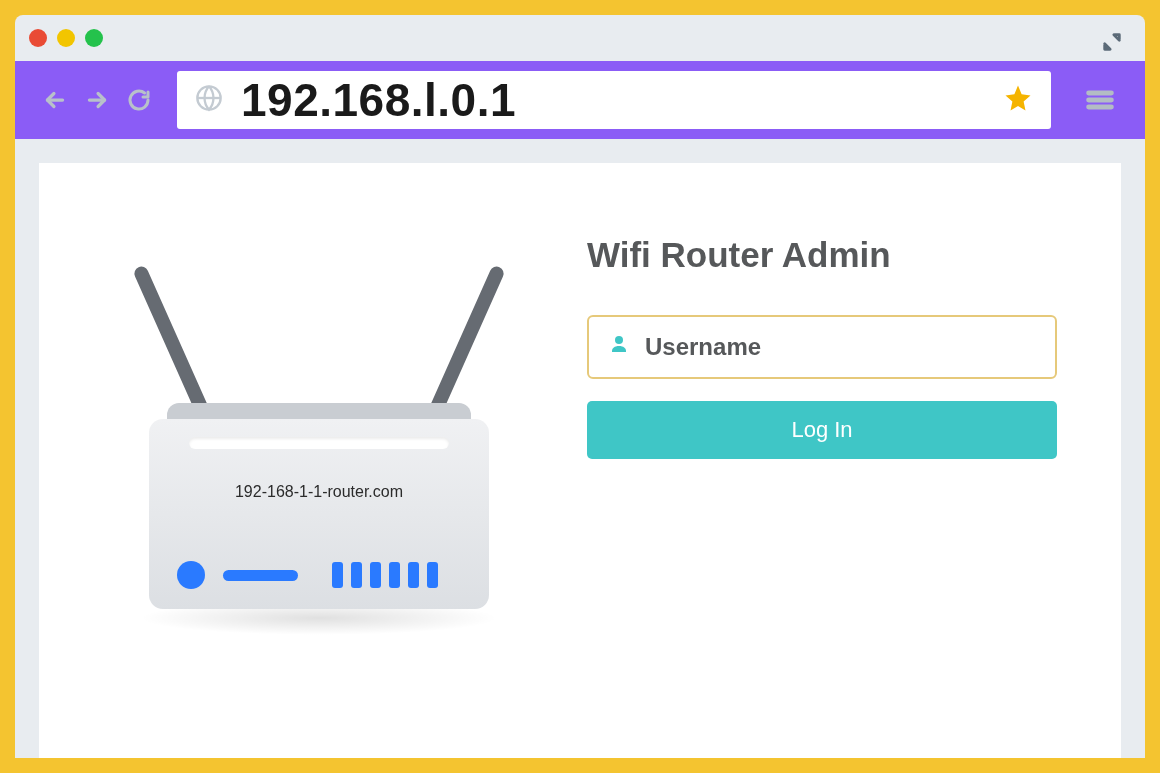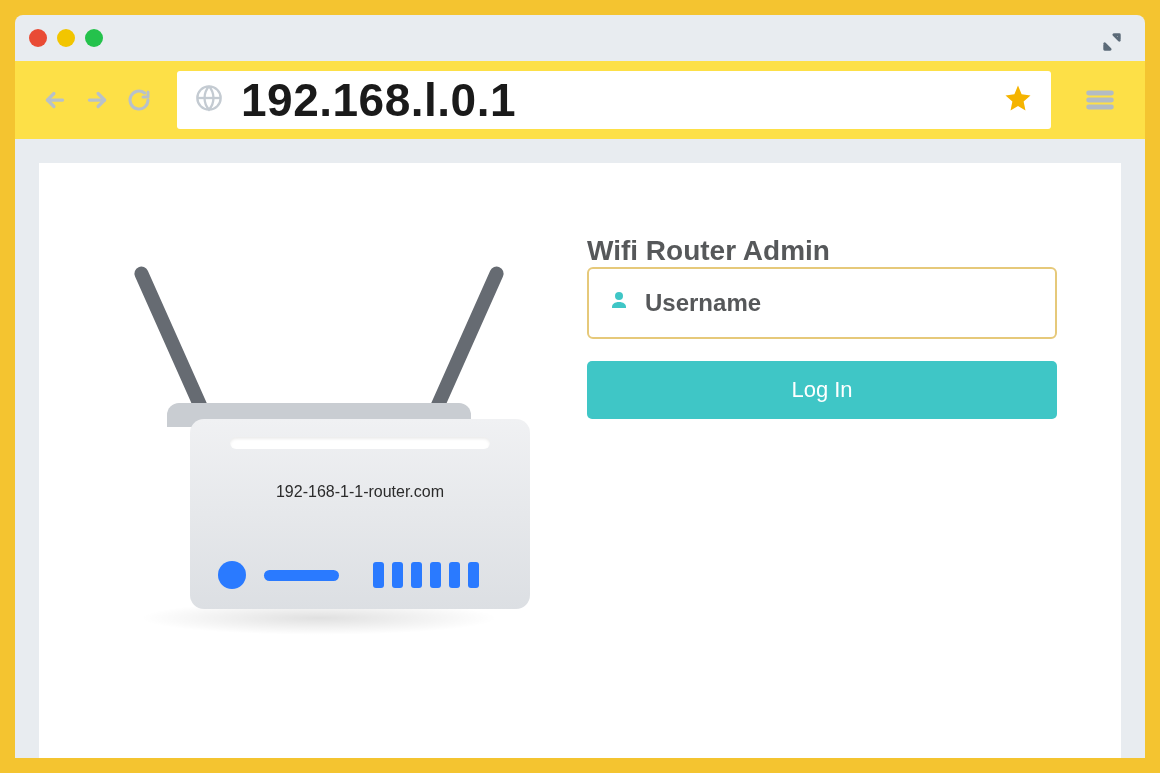--- a/index.html
+++ b/index.html
@@ -61,21 +61,21 @@
       right: 22px;
       top: 16px;
       color: #5b6a78;
     }
     .toolbar {
       height: 78px;
       display: flex;
       align-items: center;
       padding: 0 24px;
       gap: 10px;
-      background: #fde047;
+      background: #8b5cf6;
     }
     .nav-btn {
       width: 32px;
       height: 32px;
       display: flex;
       align-items: center;
       justify-content: center;
       color: #b8c1ca;
       cursor: pointer;
     }
@@ -143,21 +143,20 @@
     .antenna-left { left: 118px; bottom: 190px; transform: rotate(-24deg); }
     .antenna-right { right: 118px; bottom: 190px; transform: rotate(24deg); }
     .router-body {
       position: absolute;
       bottom: 40px;
       left: 50px;
       width: 340px;
       height: 190px;
       background: linear-gradient(180deg, #f0f1f3 0%, #dcdfe3 100%);
       border-radius: 14px;
-      margin-left: 41px;
     }
     .router-top {
       position: absolute;
       bottom: 222px;
       left: 68px;
       width: 304px;
       height: 24px;
       background: #c9cdd2;
       border-radius: 12px 12px 0 0;
     }
@@ -220,28 +219,29 @@
       width: 360px;
       height: 34px;
       background: radial-gradient(ellipse at center, rgba(0,0,0,0.12) 0%, rgba(0,0,0,0) 70%);
       border-radius: 50%;
     }
     .login-form {
       flex: 1;
       padding-top: 6px;
     }
     .form-title {
-      font-size: 28px;
+      font-size: 35px;
       font-weight: 600;
       color: #56585a;
+      margin-bottom: 40px;
     }
     .input-field {
       display: flex;
       align-items: center;
-      height: 72px;
+      height: 64px;
       border: 2px solid #e6c97a;
       border-radius: 6px;
       background: #ffffff;
       padding: 0 18px;
       margin-bottom: 22px;
       gap: 14px;
     }
     .input-field svg { flex-shrink: 0; }
     .input-field input {
       border: none;

